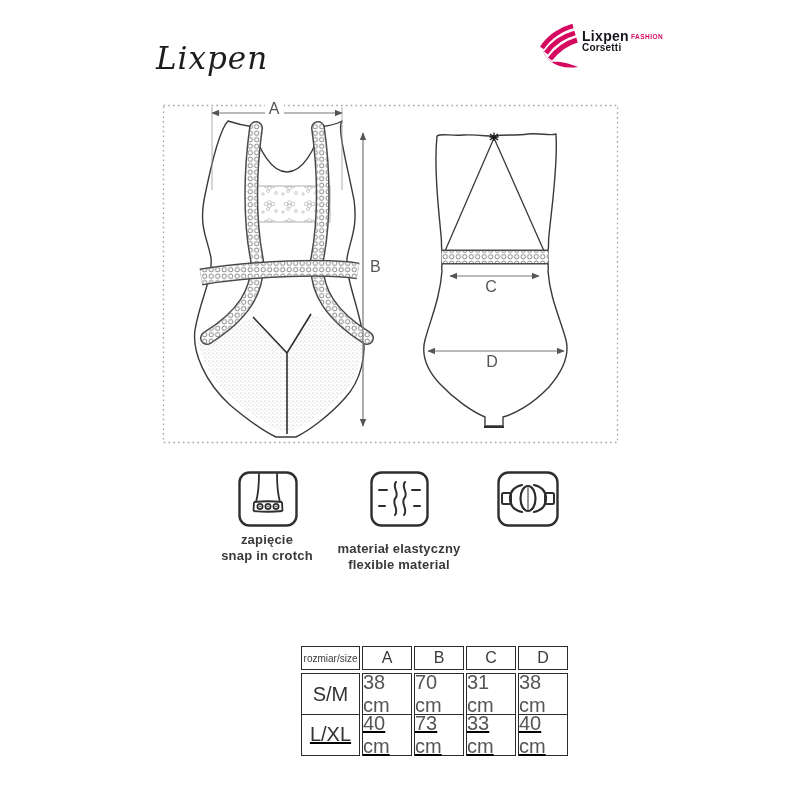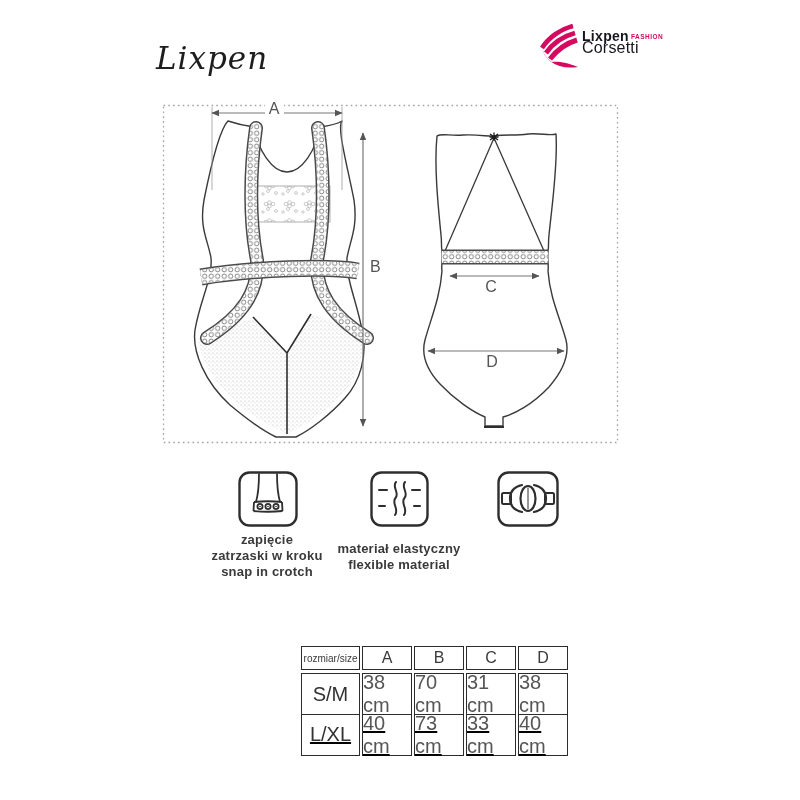--- a/index.html
+++ b/index.html
@@ -8,21 +8,21 @@
 
   
   .title{position:absolute;left:156px;top:40px;font-family:"DejaVu Serif",serif;
          font-style:italic;font-size:31px;color:#1d1d1d;letter-spacing:1px;}
   .logo{position:absolute;left:537px;top:24px;display:flex;align-items:flex-start;}
   .logo svg{display:block;}
   .logo-text{margin-left:3px;margin-top:6px;line-height:12px;color:#16161e;}
   .logo-line1{font-size:14px;font-weight:bold;letter-spacing:0.3px;}
   .logo-fashion{font-size:6.5px;font-weight:bold;color:#d4095f;letter-spacing:0.5px;
                 vertical-align:2px;margin-left:2px;text-transform:uppercase;}
-  .logo-line2{font-size:16px;font-weight:normal;letter-spacing:0.2px;margin-top:-1px;}
+  .logo-line2{font-size:10px;font-weight:bold;letter-spacing:0.2px;margin-top:-1px;}
 
   
   .diagram{position:absolute;left:150px;top:90px;width:480px;height:365px;}
   .dim-label{font-family:"Liberation Sans",sans-serif;font-size:16px;fill:#555;}
 
   
   .feature-icon{position:absolute;}
   .caption{position:absolute;text-align:center;font-size:13px;font-weight:bold;
            color:#3a3a3a;line-height:16px;letter-spacing:0.2px;}
   .caption span{display:block;}
@@ -191,21 +191,20 @@
       <circle cx="22" cy="35.5" r="2.6"></circle>
         <circle cx="30" cy="35.5" r="2.6"></circle>
         <circle cx="38" cy="35.5" r="2.6"></circle>
     </g>
     <circle cx="22" cy="35.5" r="0.8" fill="#2e2e2e"></circle>
     <circle cx="30" cy="35.5" r="0.8" fill="#2e2e2e"></circle>
     <circle cx="38" cy="35.5" r="0.8" fill="#2e2e2e"></circle>
   </svg>
   <div class="caption cap-1">
     <span>zapięcie</span>
-    <span>zatrzaski w kroku</span>
     <span>snap in crotch</span>
   </div>
 
   <svg class="feature-icon icon-2" width="59" height="57" viewBox="0 0 59 57">
     <rect x="1.5" y="1.5" width="56" height="53" rx="10" fill="none" stroke="#2e2e2e" stroke-width="2.4"></rect>
     <g fill="none" stroke="#2e2e2e" stroke-width="2" stroke-linecap="round">
       <path d="M26,11 C21.5,16 30,22 25.5,27 C21,32 29.5,38 25,44"></path>
       <path d="M35,11 C30.5,16 39,22 34.5,27 C30,32 38.5,38 34,44"></path>
       <path d="M9,19 L17,19"></path>
       <path d="M9,35 L15,35"></path>

